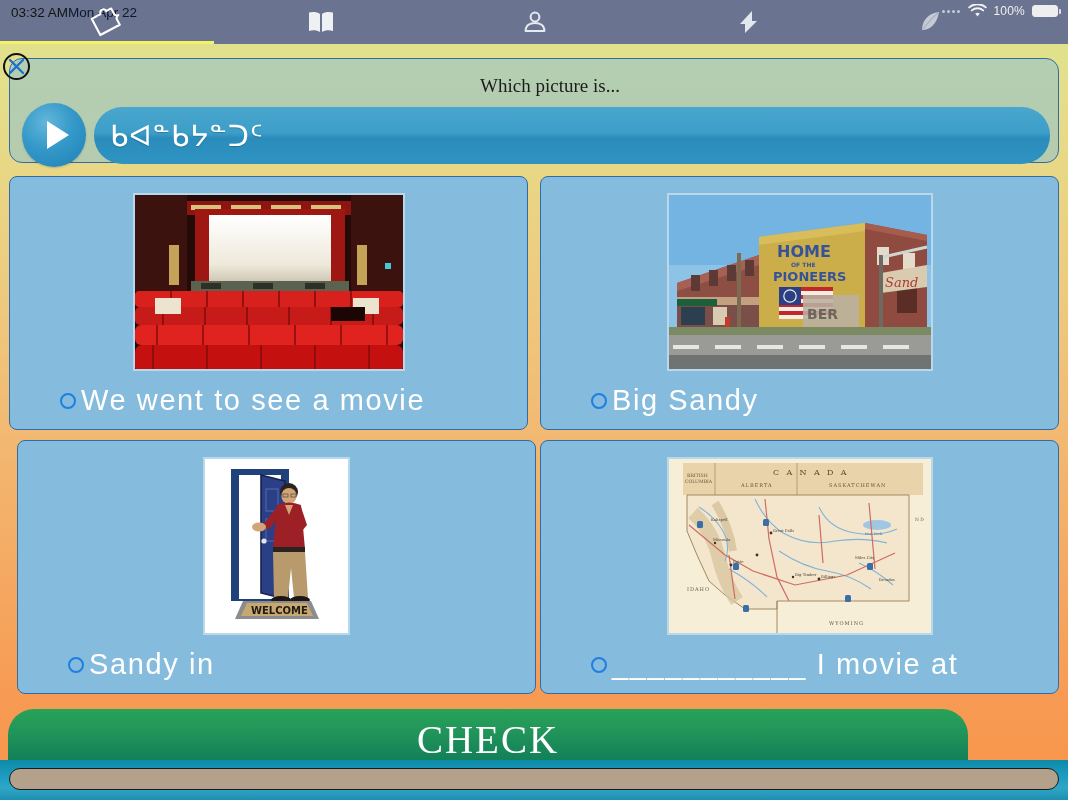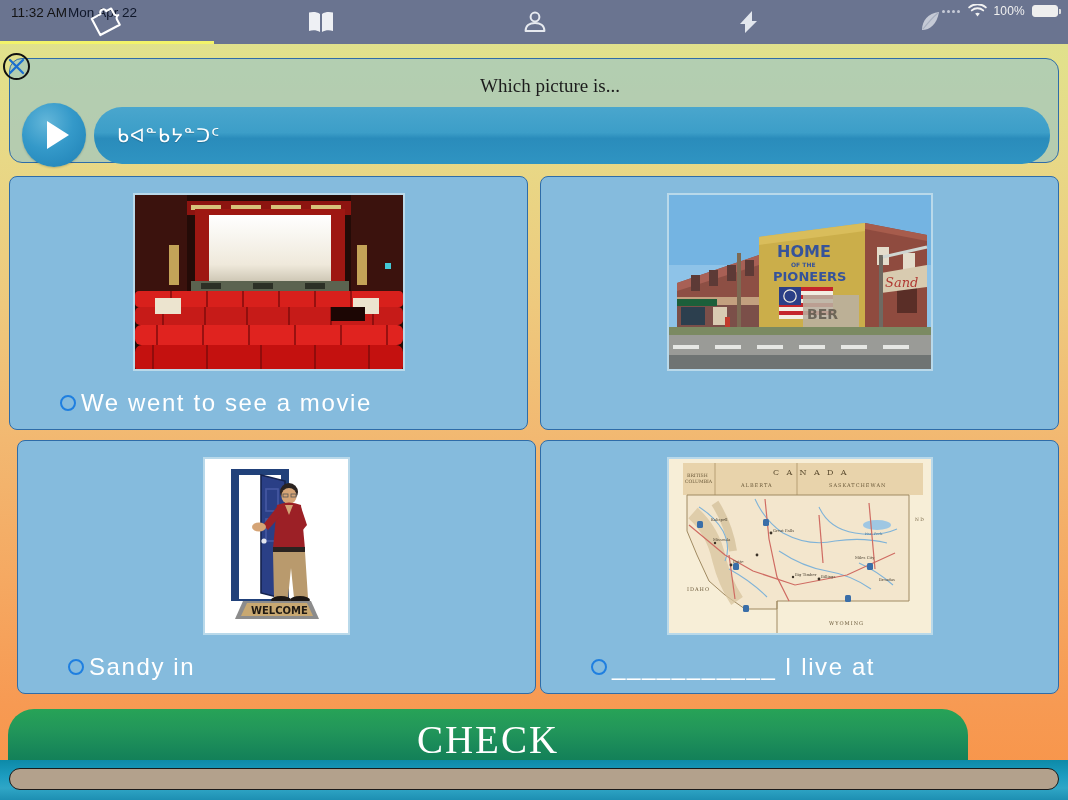--- a/index.html
+++ b/index.html
@@ -159,23 +159,23 @@
     left: 84px; top: 48px;
     width: 956px;
     height: 57px;
     border-radius: 28px;
     background: linear-gradient(to bottom, #4aa6cd 0%, #3c9ec8 45%, #2a8cbb 55%, #2f94c2 100%);
     display: flex;
     align-items: center;
     cursor: pointer;
   }
   .syll-text {
-    margin-left: 23px;
+    margin-left: 16px;
     color: #ffffff;
-    font-size: 19px;
+    font-size: 29px;
     letter-spacing: 1px;
     font-family: Liberation Serif, serif;
     text-shadow: 0 1px 1px rgba(0,0,0,.2);
   }
 
   .close-btn {
     position: absolute;
     left: 3px; top: 53px;
     width: 27px; height: 27px;
     border-radius: 50%;
@@ -234,21 +234,21 @@
     width: 16px; height: 16px;
     border: 2.2px solid #1f7fe0;
     border-radius: 50%;
     background: transparent;
     flex: 0 0 auto;
     margin-right: 5px;
     cursor: pointer;
   }
   .lbl-text {
     color: #ffffff;
-    font-size: 24px;
+    font-size: 29px;
     letter-spacing: 1.6px;
     white-space: nowrap;
     font-family: "Liberation Sans", sans-serif;
     font-weight: 300;
   }
 
   
   .theater { width: 268px; height: 178px; background: #1a0705; }
   .bldg    { width: 262px; height: 178px; background: #87bde2; }
   .doorpic { width: 143px; height: 178px; background: #ffffff; }
@@ -289,21 +289,21 @@
     background: #b3a18c;
     border: 1.6px solid #1a1a1a;
   }
 </style>
 </head>
 <body>
 
 <div class="screen">
 
   <div class="statusbar">
-    <div class="sb-time">11:32 AM</div>
+    <div class="sb-time">03:32 AM</div>
     <div class="sb-date">Mon Apr 22</div>
 
     <div class="leaf-ico">
       <svg width="26" height="26" viewBox="0 0 26 26">
         <path d="M22 4 C20 16 13 22 5 22 C5 13 11 5 22 4 Z" fill="#d8dce4" opacity="0.9"></path>
         <path d="M21 5 C15 10 10 16 6 21" stroke="#aeb6c6" stroke-width="1.1" fill="none"></path>
       </svg>
     </div>
 
     <div class="sb-right">
@@ -492,20 +492,24 @@
               <rect x="46" y="150" width="26" height="4"></rect>
               <rect x="88" y="150" width="26" height="4"></rect>
               <rect x="130" y="150" width="26" height="4"></rect>
               <rect x="172" y="150" width="26" height="4"></rect>
               <rect x="214" y="150" width="26" height="4"></rect>
             </g>
             <rect x="0" y="160" width="262" height="18" fill="#6f7473"></rect>
           </svg>
         </div>
       </div>
+      <div class="card-label">
+        <span class="radio"></span>
+        <span class="lbl-text">Big Sandy</span>
+      </div>
     </div>
 
     <div class="card c2">
       <div class="card-img-wrap">
         <div class="card-img">
           <svg class="doorpic" viewBox="0 0 143 178" preserveAspectRatio="none">
             <rect width="143" height="178" fill="#ffffff"></rect>
 
             <rect x="26" y="10" width="58" height="132" fill="#21417a"></rect>
             <rect x="34" y="16" width="42" height="124" fill="#ffffff"></rect>
@@ -615,21 +619,21 @@
 
             <text x="18" y="132" font-family="DejaVu Serif, serif" font-size="5" letter-spacing="1" fill="#6b5a3a">IDAHO</text>
             <text x="160" y="166" font-family="DejaVu Serif, serif" font-size="5" letter-spacing="1" fill="#6b5a3a">WYOMING</text>
             <text x="246" y="62" font-family="DejaVu Serif, serif" font-size="4.4" fill="#6b5a3a">N D</text>
             <line x1="108" y1="142" x2="108" y2="178" stroke="#a08a62" stroke-width="1"></line>
           </svg>
         </div>
       </div>
       <div class="card-label">
         <span class="radio"></span>
-        <span class="lbl-text">___________ I live at</span>
+        <span class="lbl-text">___________ I movie at</span>
       </div>
     </div>
 
   </div>
 
   <div class="check-btn">
     <span class="check-text">CHECK</span>
   </div>
 
   <div class="bottom-strip"></div>

